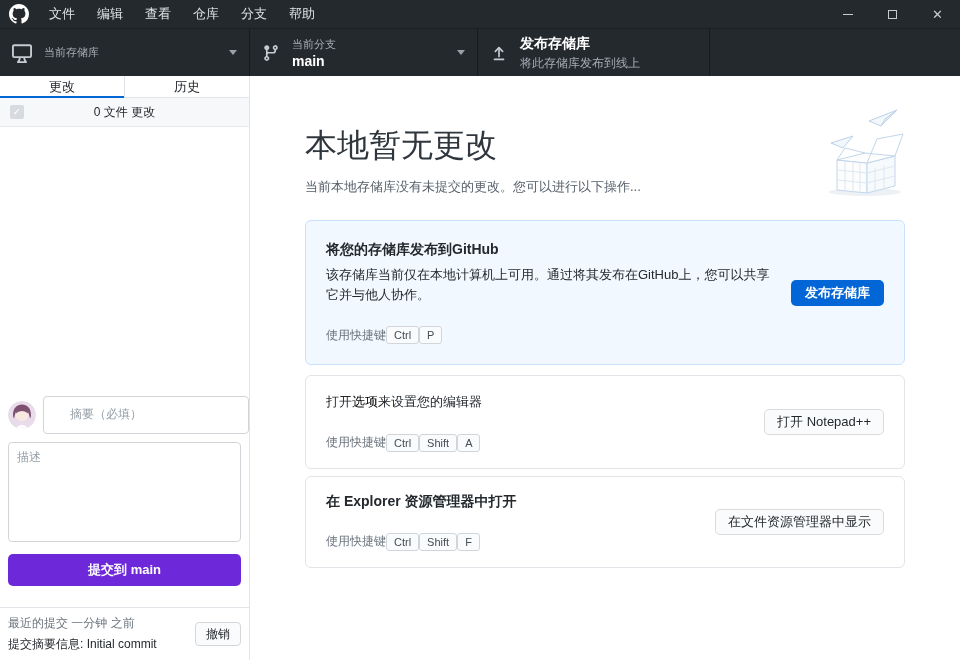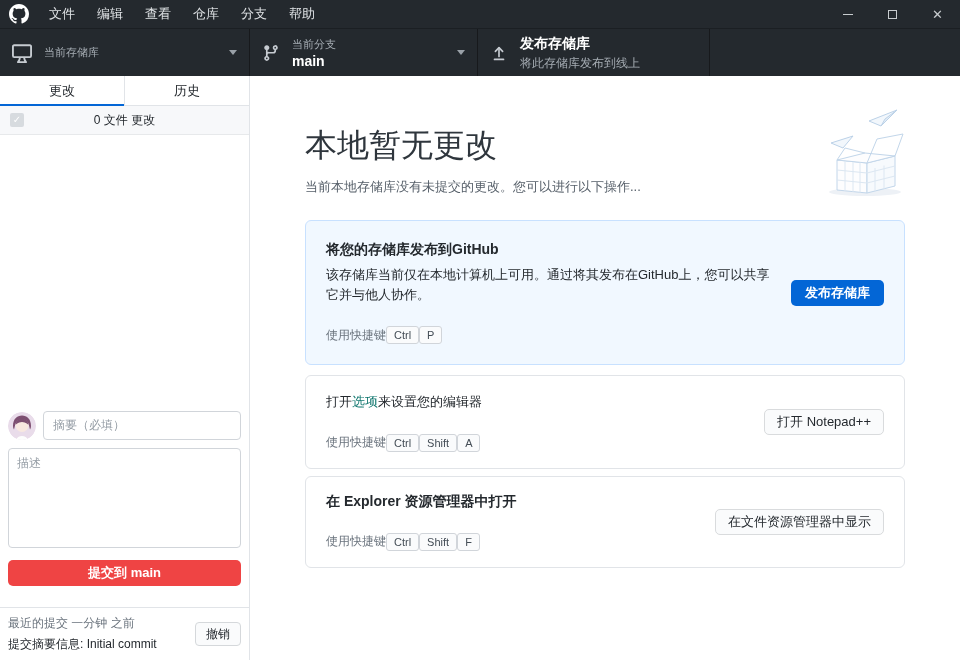--- a/index.html
+++ b/index.html
@@ -24,53 +24,53 @@
   .tb-label { font-size: 11px; color: #a6adb4; }
   .tb-value { font-size: 14px; font-weight: bold; color: #fff; margin-top: 1px; white-space: nowrap; }
   .tb-sub { font-size: 12px; color: #a6adb4; margin-top: 2px; white-space: nowrap; }
   .tb-caret { width: 0; height: 0; border: 4px solid transparent; border-top: 5px solid #9aa1a8; margin-left: 8px; margin-top: 4px; }
 
   
   .content { display: flex; height: 584px; }
 
   
   .sidebar { width: 250px; border-right: 1px solid #e1e4e8; display: flex; flex-direction: column; background: #fff; }
-  .tabs { display: flex; height: 30px; border-bottom: 1px solid #e1e4e8; flex: 0 0 auto; text-align: center; }
+  .tabs { display: flex; height: 22px; border-bottom: 1px solid #e1e4e8; flex: 0 0 auto; text-align: center; }
   .tab { flex: 1; display: flex; align-items: center; justify-content: center; font-size: 13px; color: #24292e; position: relative; cursor: default; }
   .tab + .tab { border-left: 1px solid #e1e4e8; }
   .tab.active::after { content: ""; position: absolute; left: 0; right: 0; bottom: -1px; height: 2px; background: #0366d6; }
   .file-row { height: 29px; background: #f7f8fa; border-bottom: 1px solid #e7e9eb; display: flex; align-items: center; position: relative; flex: 0 0 auto; }
   .checkbox { position: absolute; left: 10px; width: 14px; height: 14px; background: #d7dbdf; border-radius: 2px; display: flex; align-items: center; justify-content: center; color: #fff; font-size: 10px; line-height: 1; }
   .file-count { flex: 1; text-align: center; font-size: 12px; color: #24292e; }
   .sidebar-spacer { flex: 1; }
   .commit-form { padding: 8px; flex: 0 0 auto; }
   .summary-row { display: flex; align-items: center; margin-bottom: 8px; }
   .avatar { width: 28px; height: 28px; border-radius: 50%; margin-right: 7px; flex: 0 0 auto; overflow: hidden; }
-  .summary-input { flex: 1; height: 29px; border: 1px solid #d1d5da; border-radius: 4px; padding: 0 9px; font-size: 12px; color: #24292e; font-family: Liberation Mono, monospace; outline: none; }
+  .summary-input { flex: 1; height: 38px; border: 1px solid #d1d5da; border-radius: 4px; padding: 0 26px; font-size: 12px; color: #24292e; font-family: Liberation Mono, monospace; outline: none; }
   .summary-input::placeholder, .description-box::placeholder { color: #959da5; }
   .description-box { width: 100%; height: 100px; border: 1px solid #d1d5da; border-radius: 4px; padding: 6px 8px; font-size: 12px; color: #be185d; resize: none; font-family: inherit; outline: none; display: block; }
-  .commit-btn { width: 100%; height: 26px; margin-top: 12px; background: #ef4444; color: #fff; border: none; border-radius: 5px; font-size: 13px; font-weight: bold; font-family: inherit; cursor: default; }
+  .commit-btn { width: 100%; height: 32px; margin-top: 12px; background: #6d28d9; color: #fff; border: none; border-radius: 5px; font-size: 13px; font-weight: bold; font-family: inherit; cursor: default; }
   .recent { border-top: 1px solid #e1e4e8; margin-top: 13px; padding: 7px 8px; display: flex; align-items: center; flex: 0 0 auto; min-height: 44px; }
   .recent-text { flex: 1; min-width: 0; }
   .recent-line1 { color: #6a737d; font-size: 12px; white-space: nowrap; }
   .recent-line2 { color: #24292e; font-size: 12px; margin-top: 4px; white-space: nowrap; }
   .undo-btn { height: 24px; padding: 0 10px; background: #fafbfc; border: 1px solid #d5d8db; border-radius: 4px; font-size: 12px; color: #24292e; font-family: inherit; text-align: center; }
 
   
   .main { flex: 1; position: relative; background: #fff; overflow: hidden; }
   .illustration { position: absolute; top: 28px; right: 48px; }
   .blankslate { padding: 48px 55px 0; position: relative; }
   .bs-title { font-size: 32px; font-weight: 300; color: #2f363d; margin-bottom: 10px; }
   .bs-subtitle { font-size: 13px; color: #57606a; margin-bottom: 24px; }
   .card { border: 1px solid #e1e4e8; border-radius: 6px; padding: 16px 20px; display: flex; align-items: center; margin-bottom: 7px; background: #fff; }
   .card.highlight { background: #f1f8ff; border-color: #c8e1ff; padding: 20px; margin-bottom: 10px; }
   .card-content { flex: 1; padding-right: 18px; min-width: 0; }
   .card-title { font-size: 14px; font-weight: bold; color: #24292e; margin-bottom: 6px; }
   .card-body { font-size: 13px; color: #24292e; line-height: 1.5; max-width: 460px; }
-  .card-link { color: #0f766e; cursor: pointer; }
+  .card-link { color: #000000; cursor: pointer; }
   .shortcut { margin-top: 22px; font-size: 12px; color: #6a737d; display: flex; align-items: center; }
   kbd { padding: 2px 7px; font-size: 11px; background: #fafbfc; border: 1px solid #d1d5da; border-radius: 3px; color: #444d56; font-family: inherit; }
   .btn-primary { background: #0366d6; color: #fff; border: none; border-radius: 5px; height: 26px; padding: 0 14px; font-size: 13px; font-weight: bold; font-family: inherit; white-space: nowrap; flex: 0 0 auto; }
   .btn-secondary { background: #fafbfc; color: #24292e; border: 1px solid #d9dbdd; border-radius: 5px; height: 26px; padding: 0 12px; font-size: 13px; font-family: inherit; white-space: nowrap; flex: 0 0 auto; }
 </style>
 </head>
 <body>
 
 <div class="titlebar">
   <span class="logo-wrap">

